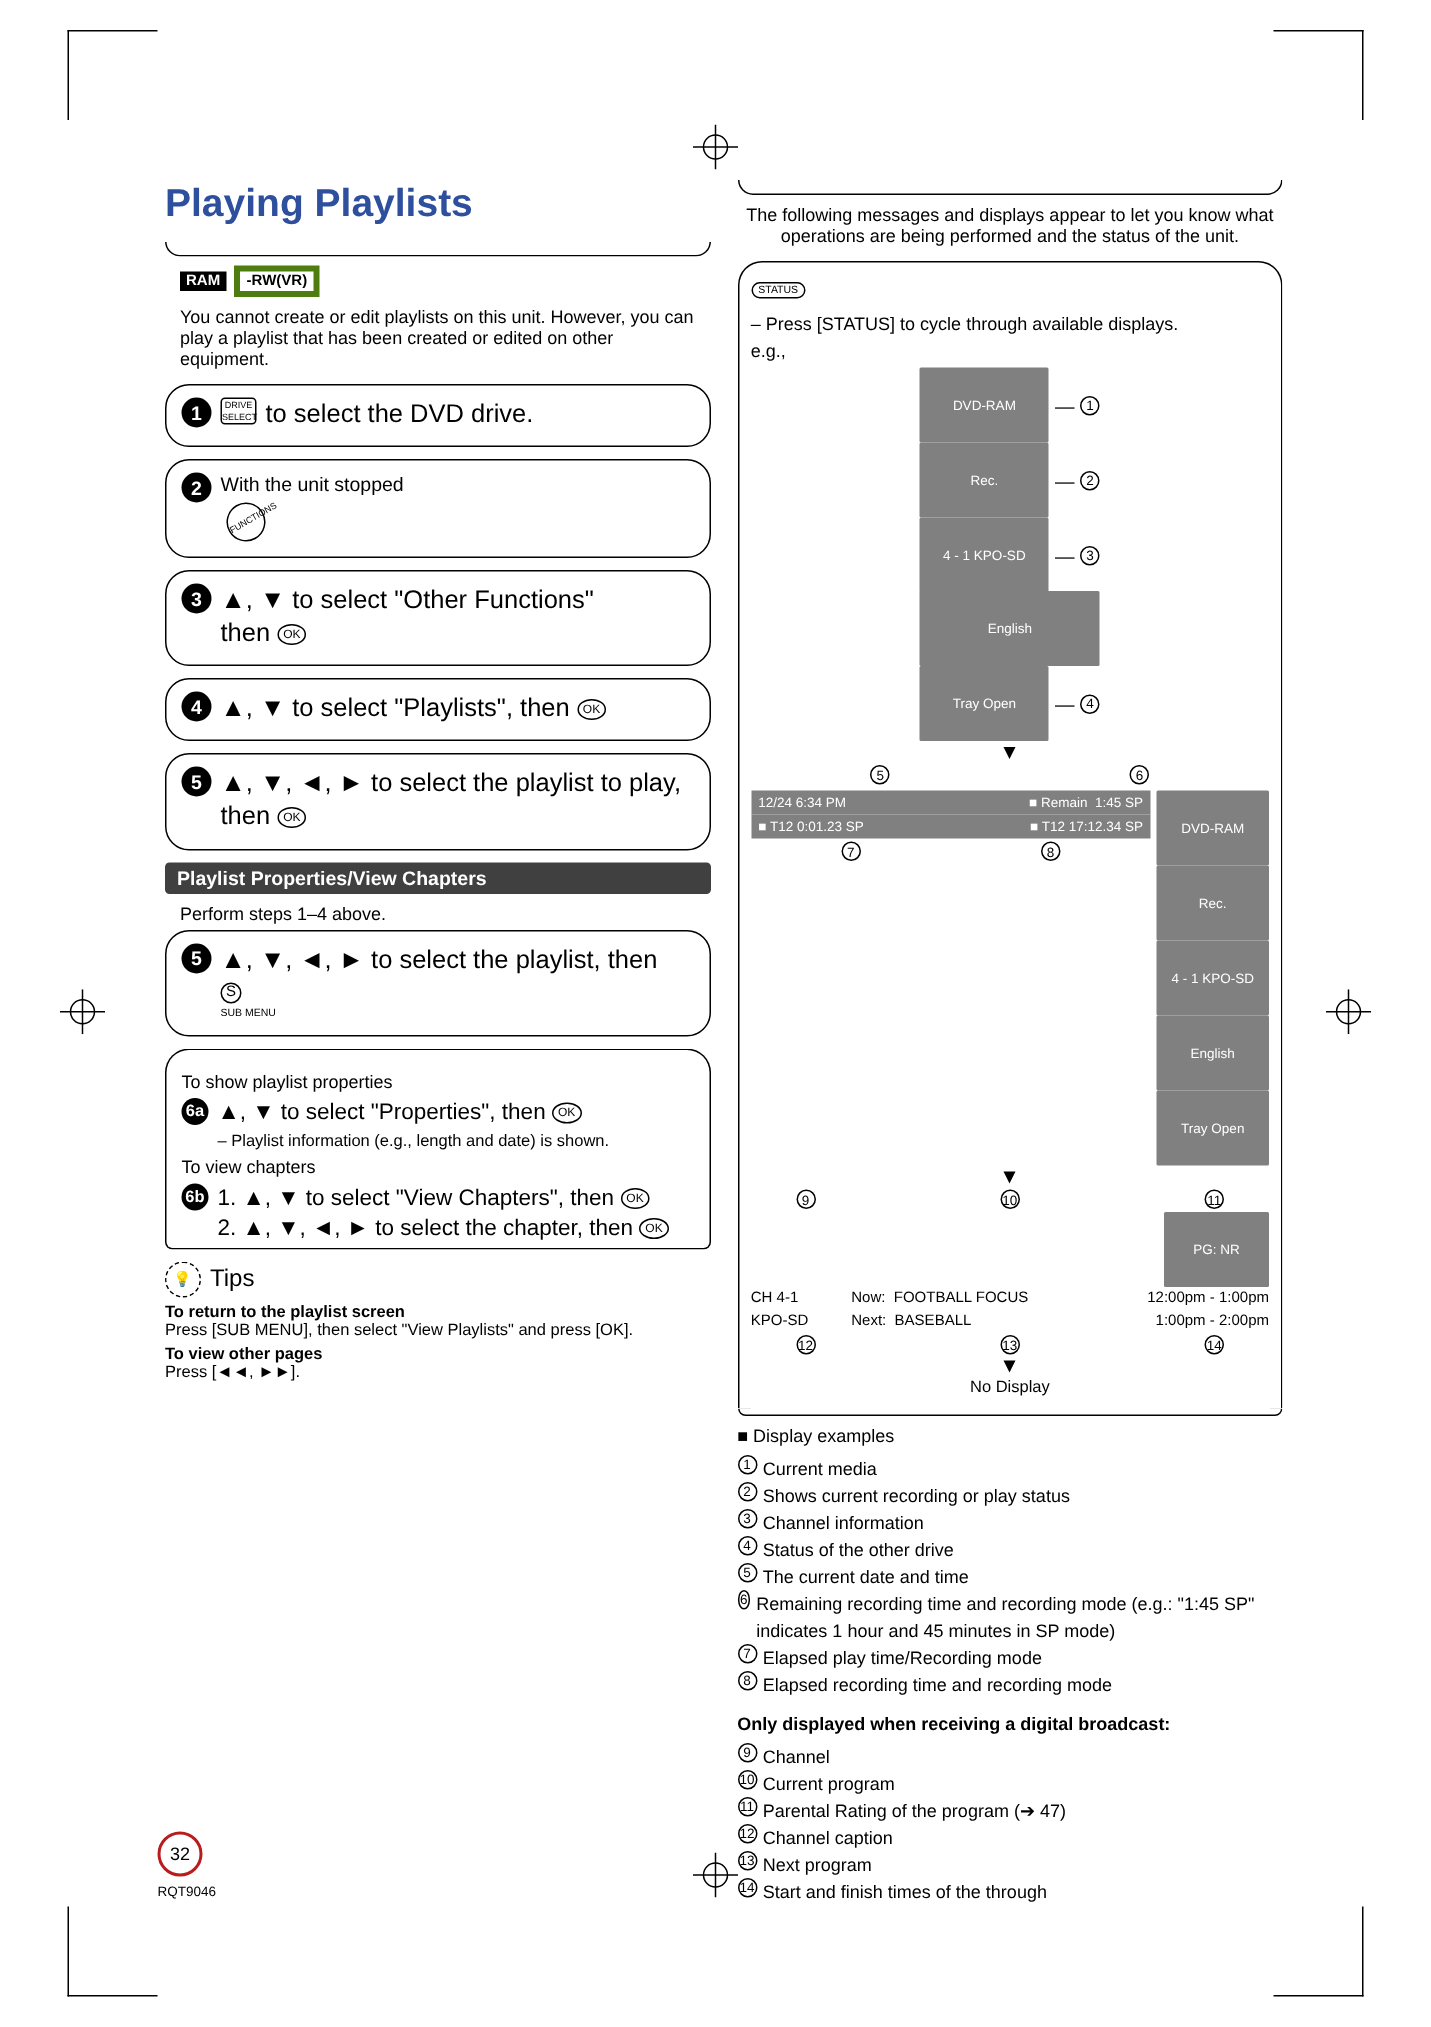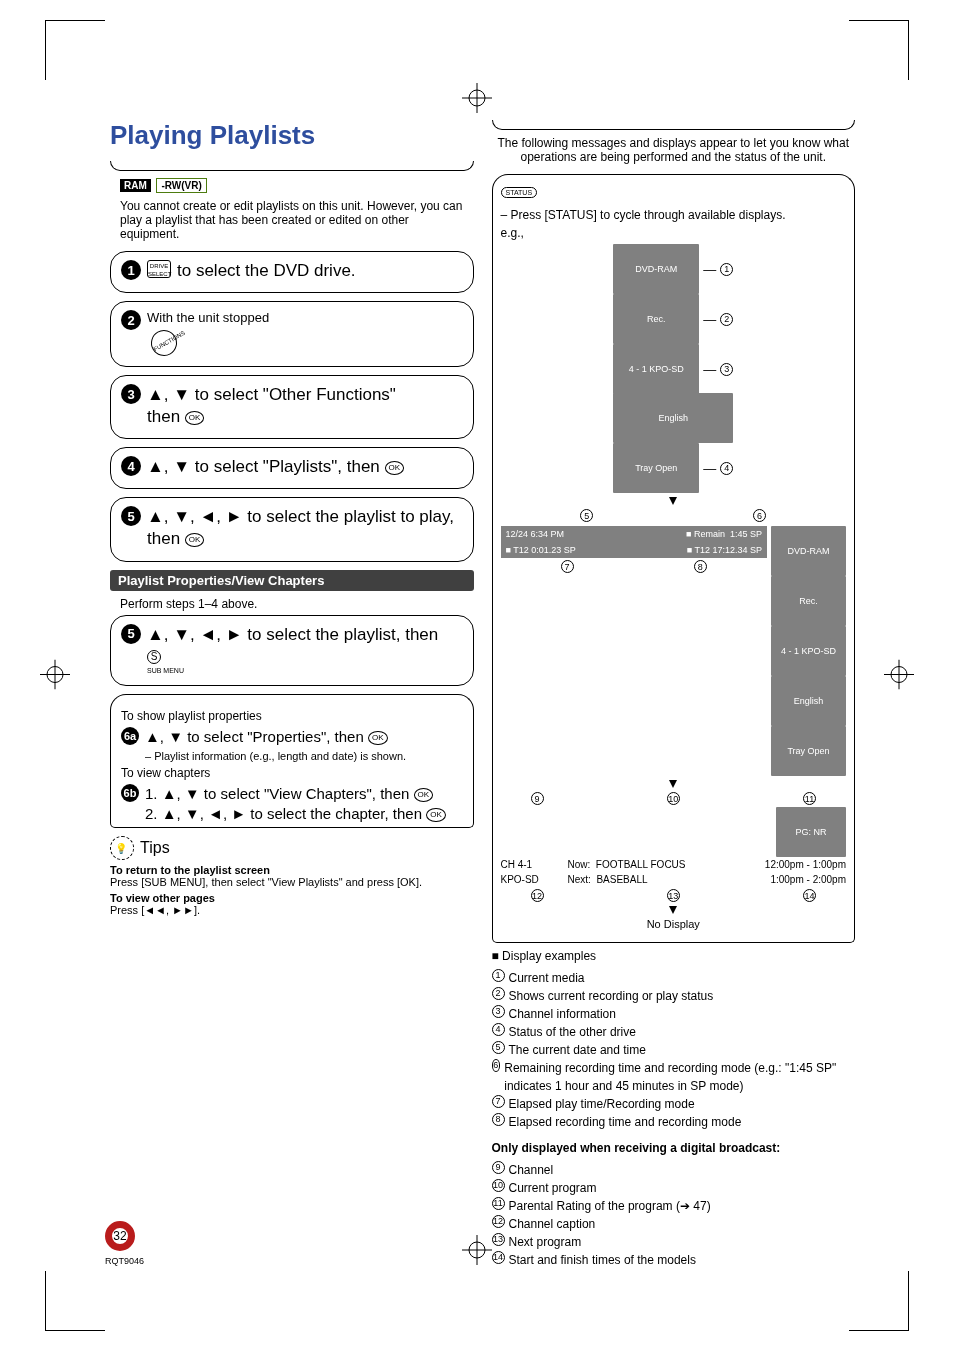--- a/index.html
+++ b/index.html
@@ -72,21 +72,21 @@
     margin-bottom: 6px;
   }
   .badge {
     display: inline-block;
     font-size: 10px;
     padding: 1px 4px;
     font-weight: bold;
     margin-right: 2px;
   }
   .badge-dark { background: #000; color: #fff; }
-  .badge-outline { border: 1px solid #4d7c0f; background: #fff; color: #000; }
+  .badge-outline { border: 4px solid #4d7c0f; background: #fff; color: #000; }
   .intro { font-size: 12px; margin: 6px 0 10px; }
   .stepbox {
     border: 1px solid #000;
     border-radius: 16px;
     padding: 8px 10px 10px 10px;
     margin-bottom: 8px;
     position: relative;
   }
   .steprow { display: flex; align-items: flex-start; gap: 6px; }
   .numcircle {
@@ -135,21 +135,21 @@
   .tips-icon {
     width: 24px; height: 24px; border: 1px dashed #000; border-radius: 50%;
     display: flex; align-items: center; justify-content: center;
     font-size: 10px;
   }
   .tiphead { font-size: 11px; font-weight: bold; margin-top: 4px; }
   .tipbody { font-size: 11px; }
   .pgnum {
     position: absolute;
     bottom: 100px; left: 105px;
-    border: 7px solid #b91c1c;
+    border: 2px solid #b91c1c;
     border-radius: 50%;
     width: 30px; height: 30px;
     display: flex; align-items: center; justify-content: center;
     font-size: 12px;
   }
   .docid {
     position: absolute;
     bottom: 85px; left: 105px;
     font-size: 9px;
   }
@@ -496,21 +496,21 @@
         <li>
             <span class="circ">12</span>
             <span>Channel caption</span>
           </li>
         <li>
             <span class="circ">13</span>
             <span>Next program</span>
           </li>
         <li>
             <span class="circ">14</span>
-            <span>Start and finish times of the models</span>
+            <span>Start and finish times of the through</span>
           </li>
       </ul>
     </div>
   </div>
 </div>
 
 <div class="pgnum">32</div>
 <div class="docid">RQT9046</div>
 
 </body></html>

